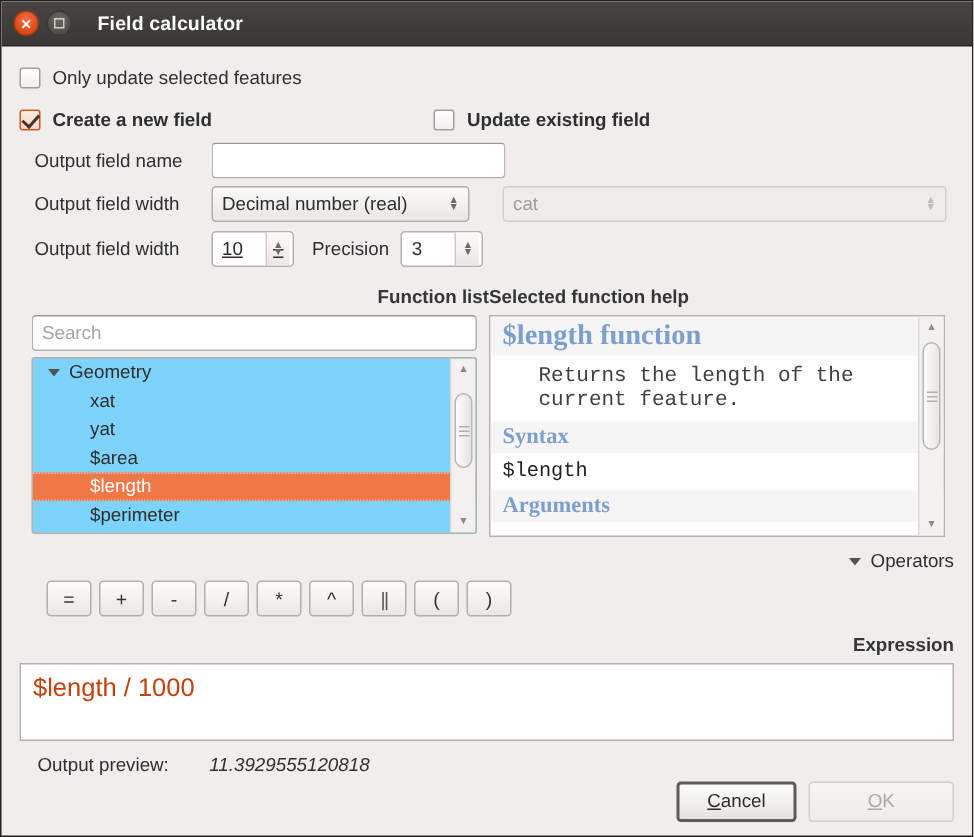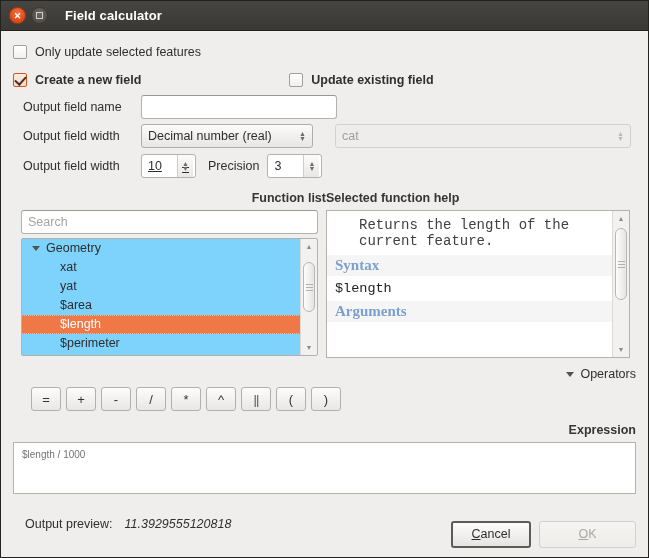--- a/index.html
+++ b/index.html
@@ -277,22 +277,22 @@
     box-sizing: border-box;
   }
   .opbtn.pipe { color: #555; letter-spacing: -1px; }
 
   
   .exprbox {
     background: #ffffff;
     border: 1px solid #b4b2ae;
     box-sizing: border-box;
     padding: 6px 8px;
-    font-size: 10px;
-    color: #737373;
+    font-size: 17px;
+    color: #c2410c;
   }
   .preview-val {
     font-style: italic;
     color: #32302e;
     margin-left: 12px;
   }
 
   
   .footer {
     position: absolute;
@@ -410,20 +410,21 @@
                   </span>
               </div>
             </div>
             <div class="sb-arrow" style="position:absolute;bottom:0;left:0;right:0;">▼</div>
           </div>
         </div>
       </div>
 
       <div class="helpbox" style="width:304px;height:148px;">
         <div class="help-inner">
+          <div class="help-h big">$length function</div>
           <div class="help-p">Returns the length of the current feature.</div>
           <div class="help-h small">Syntax</div>
           <div class="help-code">$length</div>
           <div class="help-h small">Arguments</div>
         </div>
         <div class="vscroll">
           <div class="sb-arrow">▲</div>
           <div class="sb-track">
             <div class="sb-thumb" style="top:2px;height:70px;">
               <span class="grip">
@@ -450,21 +451,21 @@
       <div class="opbtn">*</div>
       <div class="opbtn">^</div>
       <div class="opbtn pipe">||</div>
       <div class="opbtn">(</div>
       <div class="opbtn">)</div>
     </div>
 
     <div class="caption" style="margin-top:12px;">Expression</div>
     <div class="exprbox" style="height:52px;">$length / 1000</div>
 
-    <div class="row" style="margin-top:23px;padding-left:12px;">
+    <div class="row" style="margin-top:9px;padding-left:12px;gap:15px;">
       <span class="label">Output preview:</span>
       <span class="preview-val">11.3929555120818</span>
     </div>
   </div>
 
   <div class="footer">
     <div class="spacer"></div>
     <div class="pbtn default" style="margin-right:8px;">
       <u>C</u>
         <span>ancel</span>

